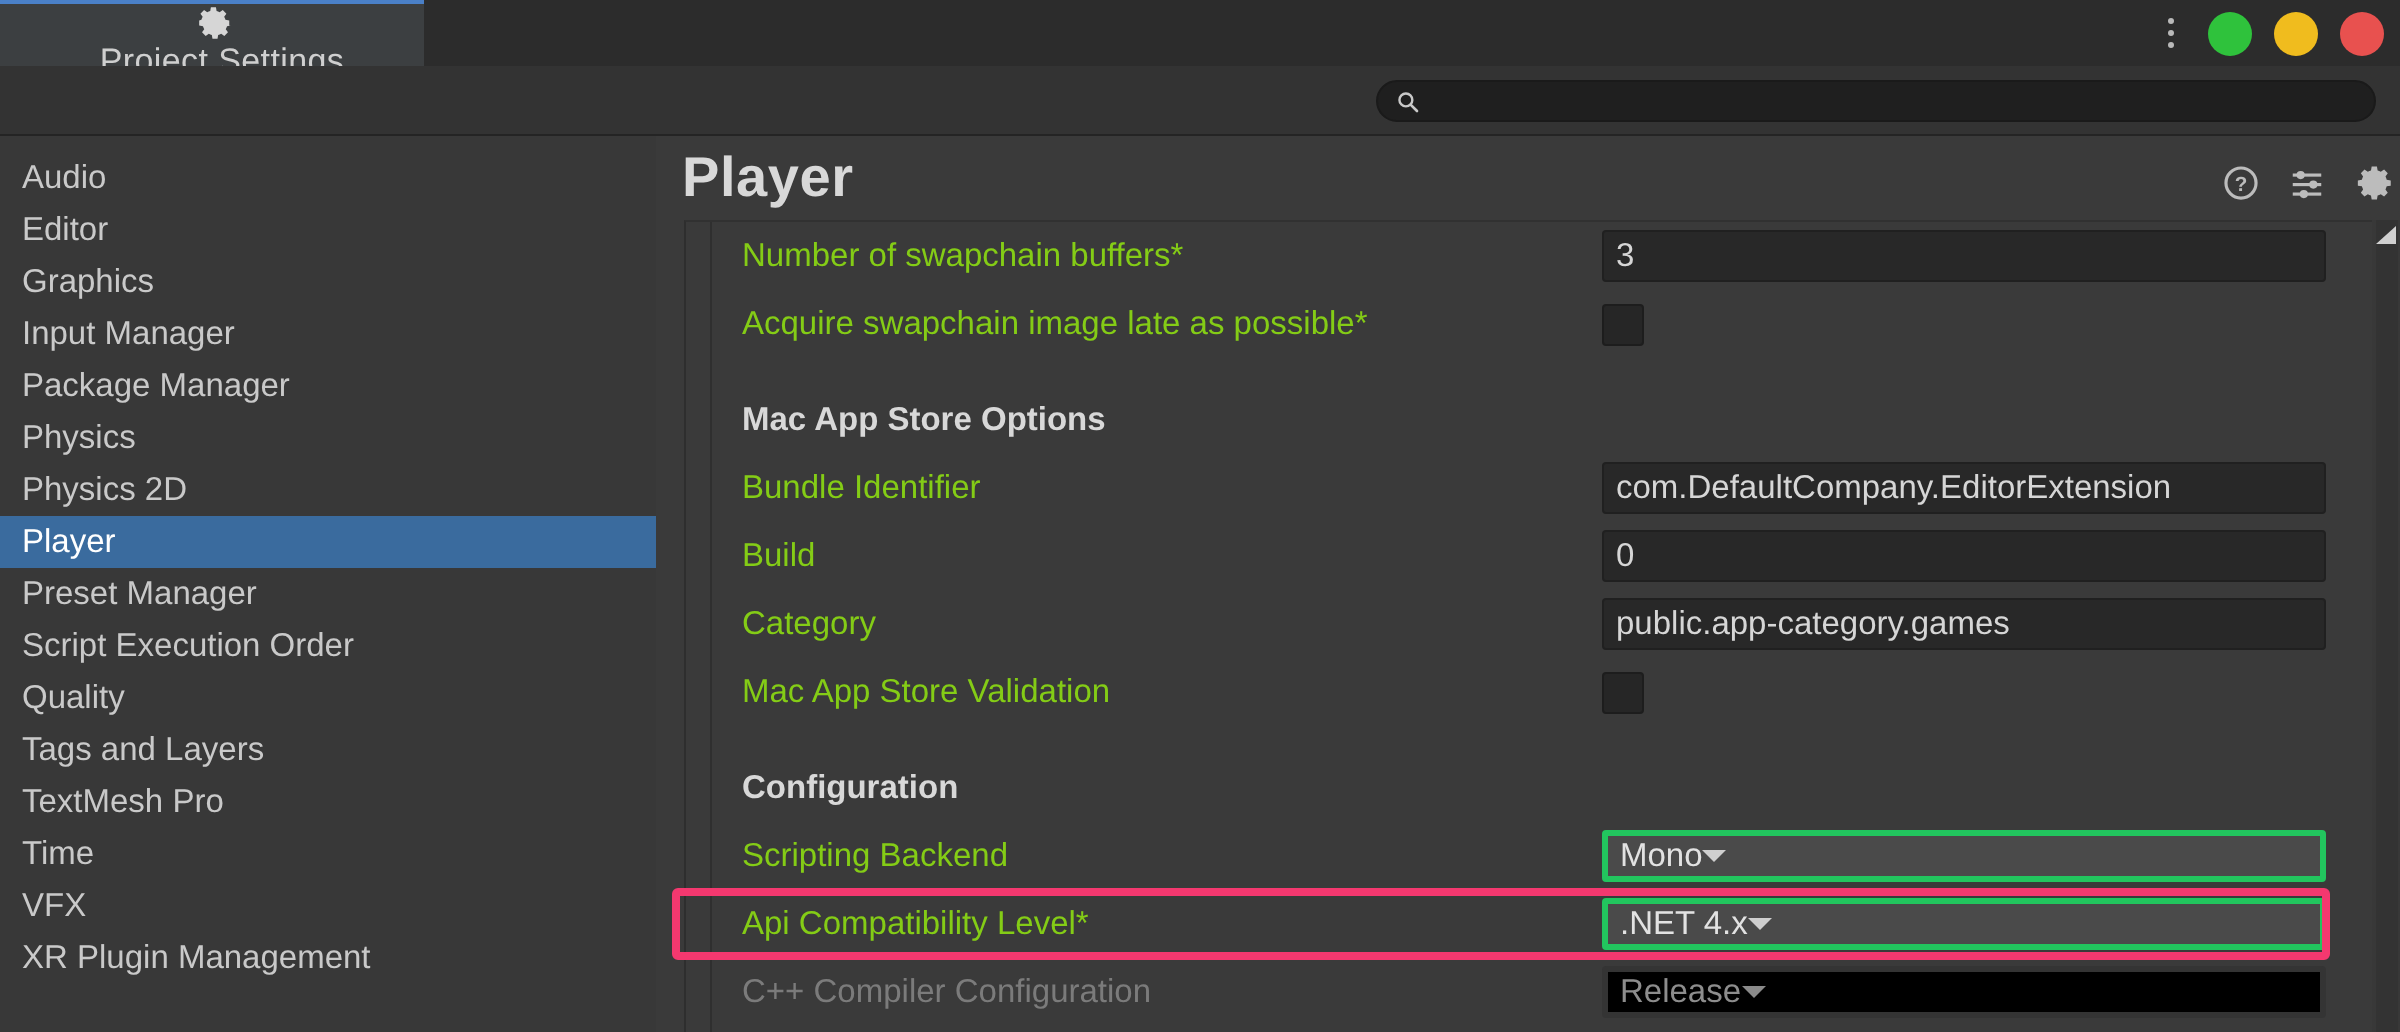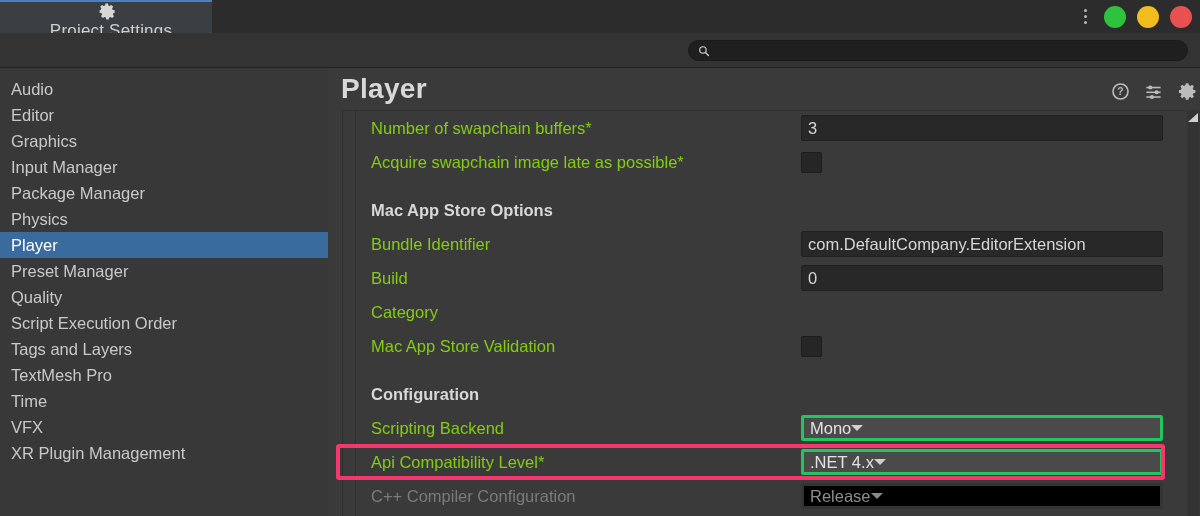--- a/index.html
+++ b/index.html
@@ -214,31 +214,34 @@
       </div>
       <div class="side-item">
         <span>Input Manager</span>
       </div>
       <div class="side-item">
         <span>Package Manager</span>
       </div>
       <div class="side-item">
         <span>Physics</span>
       </div>
+      <div class="side-item">
+        <span>Physics 2D</span>
+      </div>
       <div class="side-item selected">
         <span>Player</span>
       </div>
       <div class="side-item">
         <span>Preset Manager</span>
       </div>
       <div class="side-item">
+        <span>Script Execution Order</span>
+      </div>
+      <div class="side-item">
         <span>Quality</span>
-      </div>
-      <div class="side-item">
-        <span>Script Execution Order</span>
       </div>
       <div class="side-item">
         <span>Tags and Layers</span>
       </div>
       <div class="side-item">
         <span>TextMesh Pro</span>
       </div>
       <div class="side-item">
         <span>Time</span>
       </div>
@@ -298,20 +301,21 @@
           <div class="row">
             <div class="row-label">Bundle Identifier</div>
             <div class="textfield">com.DefaultCompany.EditorExtension</div>
           </div>
           <div class="row">
             <div class="row-label">Build</div>
             <div class="textfield">0</div>
           </div>
           <div class="row">
             <div class="row-label">Category</div>
+            <div class="textfield">public.app-category.games</div>
           </div>
           <div class="row">
             <div class="row-label">Mac App Store Validation</div>
             <div class="checkbox"></div>
           </div>
           <div class="spacer"></div>
           <div class="row">
             <div class="section-head">Configuration</div>
           </div>
           <div class="row">

